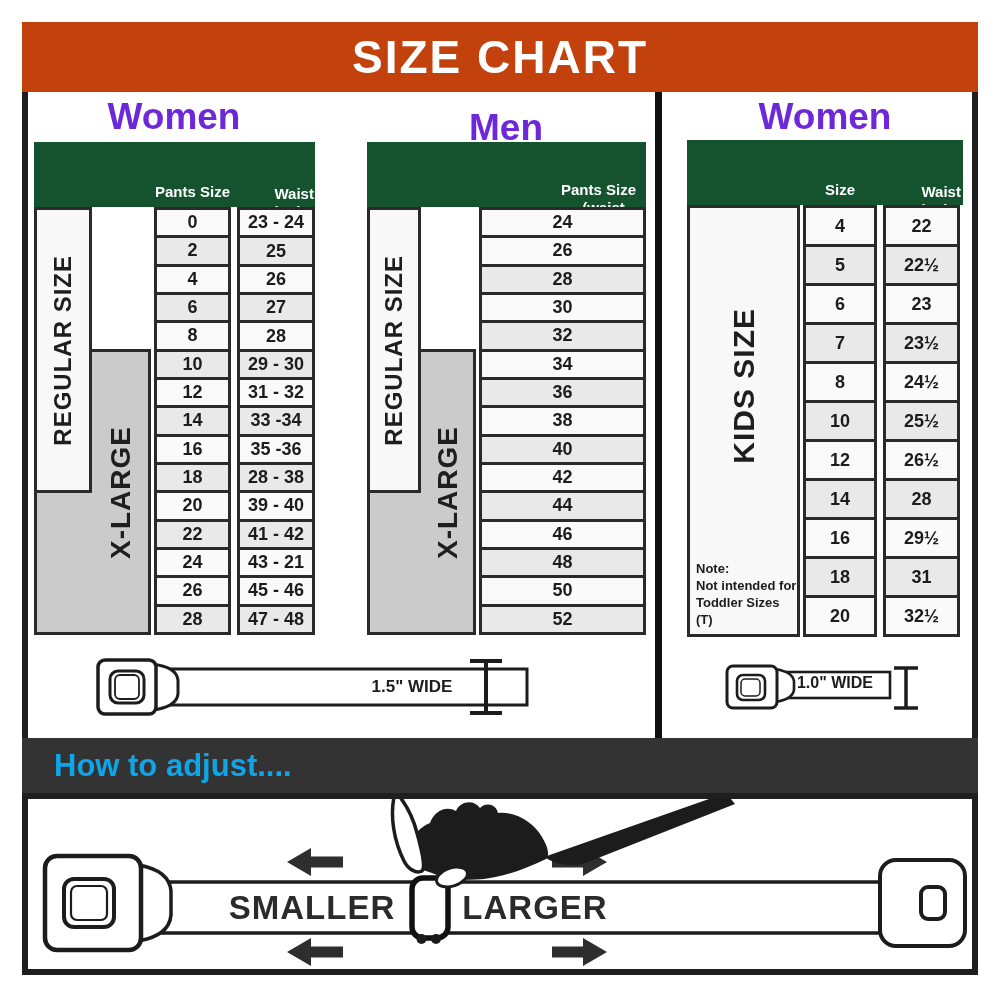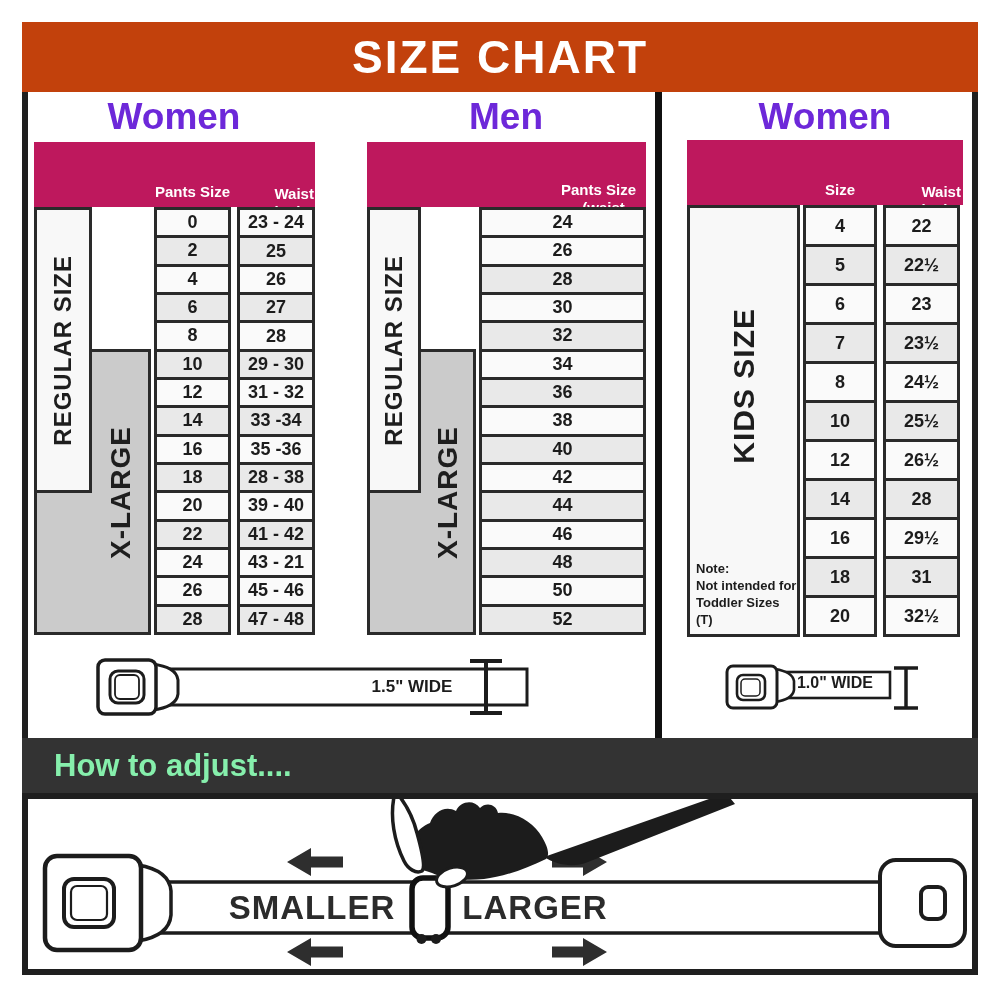--- a/index.html
+++ b/index.html
@@ -9,55 +9,55 @@
   .abs{position:absolute;}
   
   .title-band{left:0;top:0;width:956px;height:70px;background:#c2410c;display:flex;align-items:center;justify-content:center;}
   .title-band span{color:#fff;font-size:46px;font-weight:bold;letter-spacing:2px;}
   
   .content{left:0;top:70px;width:956px;height:646px;background:#fff;border-left:6px solid #1f1f1f;border-right:6px solid #1f1f1f;box-sizing:border-box;}
   .sec-title{font-size:37px;font-weight:bold;color:#6d28d9;text-align:center;top:4px;height:40px;}
   .divider{left:627px;top:0;width:7px;height:646px;background:#101010;}
   
   .t{position:absolute;}
-  .thead{position:absolute;left:0;top:0;background:#be185d;text-decoration:underline;}
+  .thead{position:absolute;left:0;top:0;background:#14532d;text-decoration:underline;}
   .thead span{position:absolute;color:#fff;font-size:15px;font-weight:bold;text-align:center;line-height:1.2;}
   .band{position:absolute;box-sizing:border-box;border:3px solid #2a2a2a;display:flex;align-items:center;justify-content:center;}
   .reg{background:#f8f8f8;}
   .xl{background:#cbcbcb;}
   .kidsband{background:#f8f8f8;}
   .vtext{writing-mode:vertical-rl;transform:rotate(180deg);font-weight:bold;color:#1e1e1e;white-space:nowrap;letter-spacing:1px;}
   .cells{position:absolute;display:flex;flex-direction:column;}
   .cell{flex:1;box-sizing:border-box;border:3px solid #2a2a2a;margin-top:-3px;background:#fafafa;
         display:flex;align-items:center;justify-content:center;font-weight:bold;font-size:18px;color:#1c1c1c;}
   .cell:first-child{margin-top:0;}
   .cell.g{background:#e9e9e9;}
   .note{position:absolute;left:6px;bottom:5px;font-size:13px;font-weight:bold;line-height:1.3;color:#1c1c1c;}
   .belt-label{position:absolute;font-size:17px;font-weight:bold;text-align:center;color:#1c1c1c;}
   
   .adjust-band{left:0;top:716px;width:956px;height:55px;background:#333333;display:flex;align-items:center;}
-  .adjust-band span{color:#86efac;font-size:31px;font-weight:bold;margin-left:32px;}
+  .adjust-band span{color:#0ea5e9;font-size:31px;font-weight:bold;margin-left:32px;}
   .illus{left:0;top:771px;width:956px;height:182px;background:#fff;border:6px solid #1f1f1f;box-sizing:border-box;overflow:hidden;}
   .illus svg{position:absolute;left:0;top:0;}
   .adj-word{position:absolute;top:90px;width:170px;text-align:center;font-size:33px;font-weight:bold;color:#2b2b2b;letter-spacing:1px;}
 </style>
 </head>
 <body>
 
 <div class="page">
  <div class="frame">
 
   <div class="abs title-band">
     <span>SIZE CHART</span>
   </div>
 
   <div class="abs content">
 
     <div class="abs sec-title" style="left:51px;width:190px;">Women</div>
-    <div class="abs sec-title" style="left:383px;width:190px;">Men</div>
+    <div class="abs sec-title" style="left:383px;width:190px;margin-top:11px;">Men</div>
     <div class="abs sec-title" style="left:702px;width:190px;">Women</div>
 
     <div class="abs divider"></div>
 
     <div class="t" style="left:6px;top:50px;width:281px;height:493px;">
       <div class="thead" style="width:281px;height:65px;">
         <span style="left:117px;width:83px;bottom:6px;">Pants Size</span>
         <span style="left:200px;width:81px;bottom:4px;"><span>Waist</span><br><span>inches</span></span>
       </div>
       <div style="position:absolute;left:0;top:65px;width:117px;height:428px;">

